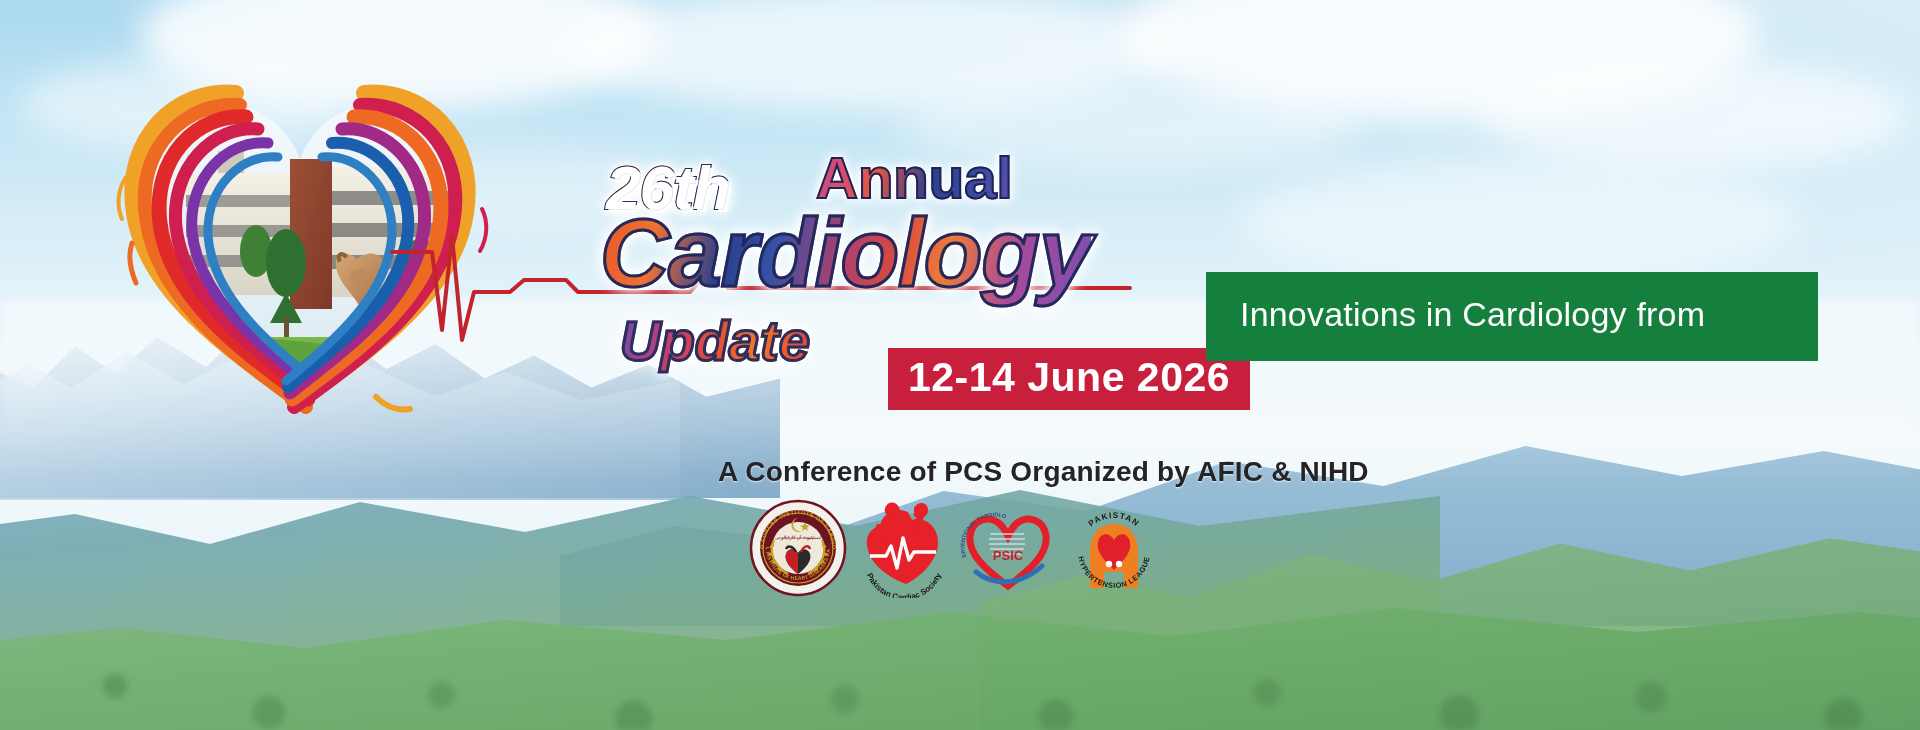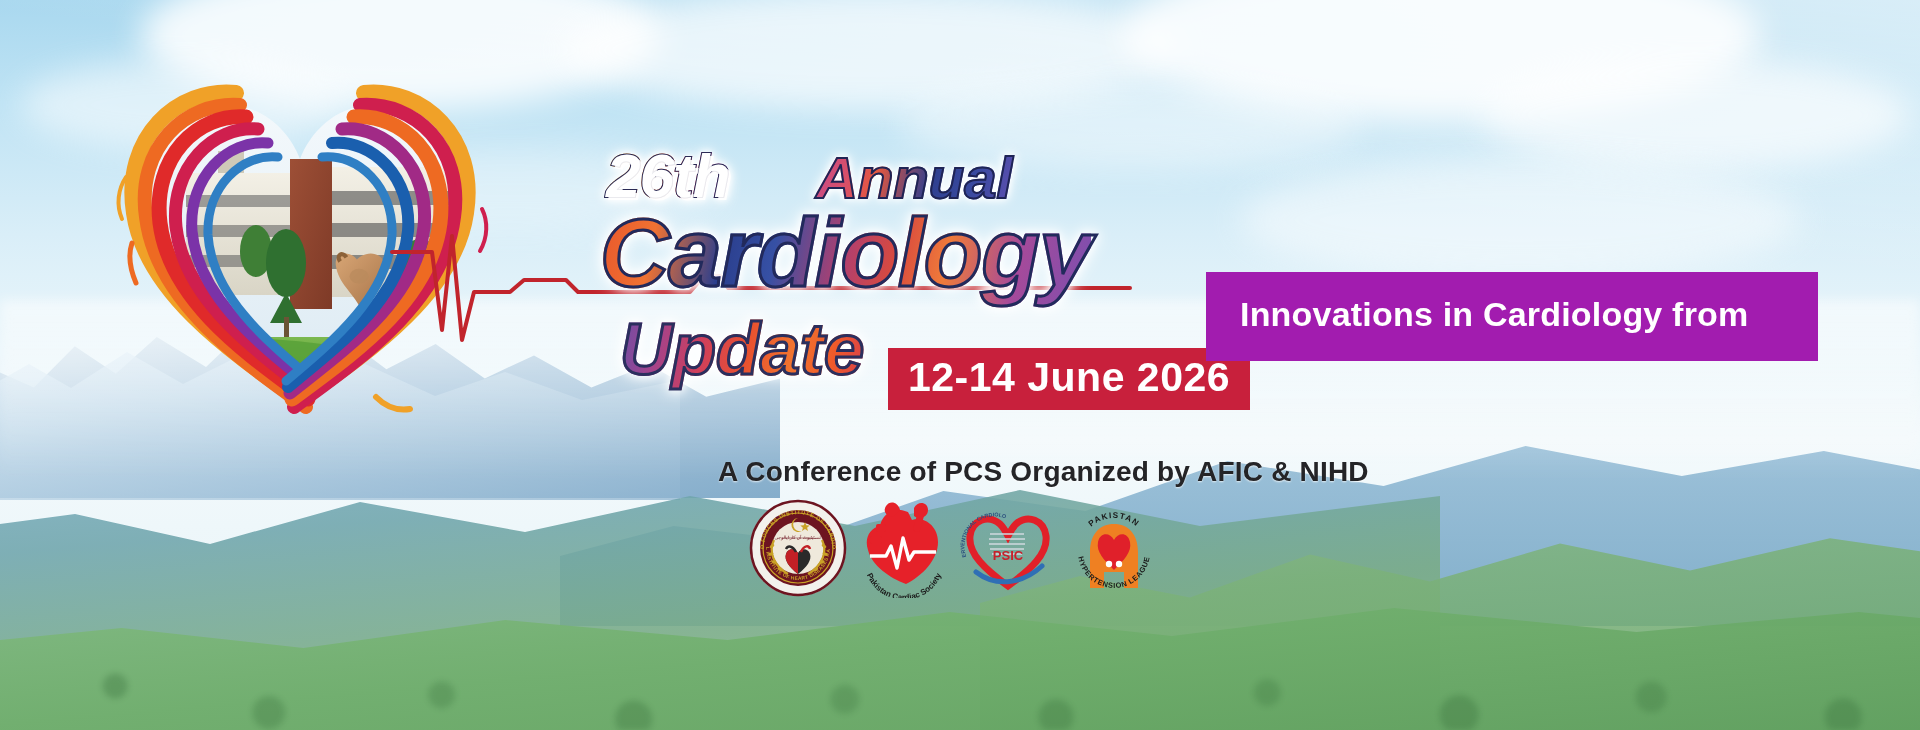--- a/index.html
+++ b/index.html
@@ -87,68 +87,68 @@
   
   .heart-logo{position:absolute;left:90px;top:55px;width:420px;height:360px;}
   .heart-logo svg{position:absolute;inset:0;width:100%;height:100%;}
 
   
   .ecg{position:absolute;left:390px;top:230px;width:760px;height:130px;pointer-events:none;}
 
   
   .title-wrap{position:absolute;left:600px;top:140px;width:600px;height:250px;}
   .t-26th{
-    position:absolute;left:6px;top:0;
+    position:absolute;left:6px;top:12px;
     font-size:62px;font-weight:bold;font-style:italic;letter-spacing:-1px;
     background:linear-gradient(100deg,#f5b731 0%,#f39325 26%,#ea5b2a 48%,#d8344f 66%,#a33c86 84%,#6a3fa0 100%);
     -webkit-background-clip:text;background-clip:text;color:transparent;
     -webkit-text-stroke:2px #2a2a55;
     paint-order:stroke fill;
     text-shadow:0 0 0 #fff, 3px 3px 0 rgba(255,255,255,.9);
     filter:drop-shadow(0 0 3px #fff) drop-shadow(0 0 6px #fff);
   }
   .t-annual{
     position:absolute;left:216px;top:4px;
-    font-size:58px;font-weight:bold;font-style:italic;letter-spacing:0px;
+    font-size:58px;font-weight:bold;letter-spacing:0px;
     background:linear-gradient(105deg,#c44a8e 0%,#d84f6a 18%,#e4573f 32%,#2e3f8f 58%,#3a4aa0 78%,#5e4fb0 100%);
     -webkit-background-clip:text;background-clip:text;color:transparent;
     -webkit-text-stroke:2px #1f2455;paint-order:stroke fill;
     filter:drop-shadow(0 0 3px #fff) drop-shadow(0 0 6px #fff);
   }
   .t-cardiology{
     position:absolute;left:0px;top:58px;
     font-size:96px;font-weight:bold;font-style:italic;letter-spacing:-1px;
     background:linear-gradient(102deg,#e8552b 0%,#f07232 12%,#2b3f8e 26%,#3650a4 36%,#b23f6e 50%,#d94a3e 60%,#ef7a3a 70%,#a64a9a 84%,#7a4fb0 100%);
     -webkit-background-clip:text;background-clip:text;color:transparent;
     -webkit-text-stroke:3px #222a5c;paint-order:stroke fill;
     filter:drop-shadow(0 0 4px #fff) drop-shadow(0 0 8px #fff);
   }
   .t-update{
     position:absolute;left:20px;top:168px;
-    font-size:72px;font-weight:bold;font-style:italic;letter-spacing:0px;
+    font-size:56px;font-weight:bold;font-style:italic;letter-spacing:0px;
     background:linear-gradient(100deg,#6b4fa8 0%,#a3438c 16%,#d03f5c 34%,#e8512f 52%,#f2742f 70%,#ef5a2a 86%,#d93f4c 100%);
     -webkit-background-clip:text;background-clip:text;color:transparent;
     -webkit-text-stroke:3px #2b2f5e;paint-order:stroke fill;
     filter:drop-shadow(0 0 4px #fff) drop-shadow(0 0 8px #fff);
   }
 
   
   .date-badge{
     position:absolute;left:888px;top:348px;
     background:#c8203c;color:#fff;
     padding:9px 20px 12px 20px;
     font-size:41px;font-weight:bold;letter-spacing:.5px;line-height:1;
   }
 
   
   .tagline{
     position:absolute;left:1206px;top:272px;width:612px;
-    background:#a21caf;color:#fff;
+    background:#15803d;color:#fff;
     padding:22px 30px 26px 34px;
-    font-size:34px;font-weight:bold;line-height:1.22;letter-spacing:.2px;
+    font-size:34px;font-weight:normal;line-height:1.22;letter-spacing:.2px;
   }
 
   
   .conf-line{
     position:absolute;left:718px;top:456px;
     font-size:28px;font-weight:bold;color:#242427;
     letter-spacing:.2px;
     text-shadow:0 1px 2px rgba(255,255,255,.75);
   }
 

